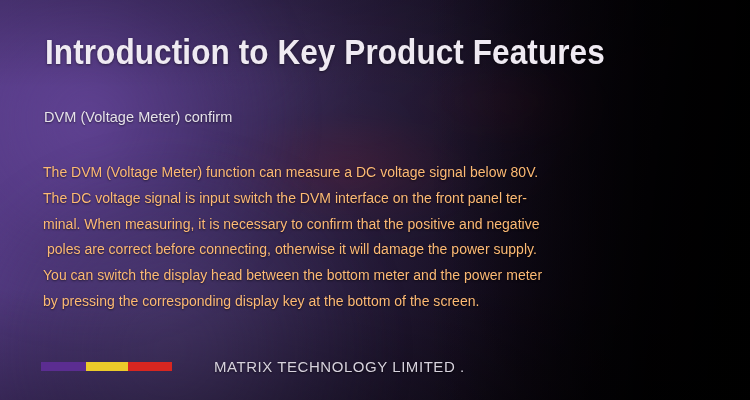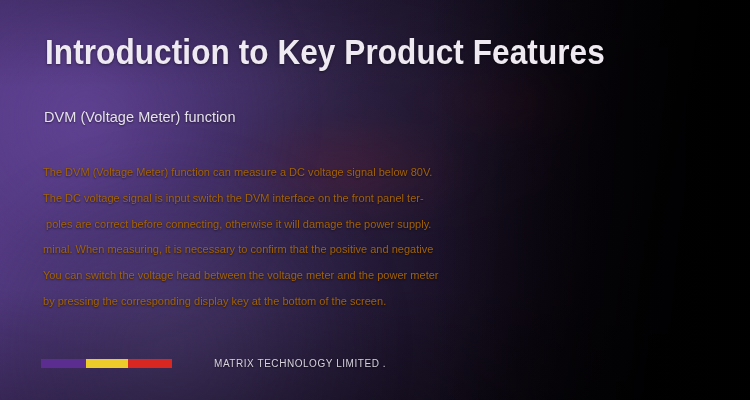--- a/index.html
+++ b/index.html
@@ -139,23 +139,23 @@
   }
 
   .body-copy {
     position: absolute;
     left: 43px;
     top: 160px;
     width: 610px;
   }
 
   .body-line {
-    font-size: 11px;
+    font-size: 14px;
     line-height: 25.8px;
-    color: #a16207;
+    color: #fdba74;
     letter-spacing: 0.02px;
     white-space: pre;
     text-shadow: 0 1px 2px rgba(0,0,0,0.55);
   }
 
   
   .footer {
     position: absolute;
     left: 41px;
     top: 358px;
@@ -168,21 +168,21 @@
     height: 9px;
     width: 131px;
   }
   .brand-bar .seg { height: 100%; }
   .brand-bar .seg-purple { width: 45px; }
   .brand-bar .seg-yellow { width: 42px; }
   .brand-bar .seg-red    { width: 44px; }
 
   .brand-text {
     margin-left: 42px;
-    font-size: 10px;
+    font-size: 15px;
     letter-spacing: 0.55px;
     color: #d7d2dd;
     white-space: nowrap;
     text-shadow: 0 1px 2px rgba(0,0,0,0.55);
   }
 </style>
 </head>
 <body>
 
 <div id="slide">
@@ -191,28 +191,28 @@
   <div class="bg-base-2"></div>
   <div class="bg-photo"></div>
   <div class="bg-glow-left"></div>
   <div class="bg-glow-bottomleft"></div>
   <div class="bg-vignette"></div>
 
   <div class="content">
 
     <div class="slide-title">Introduction to Key Product Features</div>
 
-    <div class="subheading">DVM (Voltage Meter) function</div>
+    <div class="subheading">DVM (Voltage Meter) confirm</div>
 
     <div class="body-copy">
       <div class="body-line">The DVM (Voltage Meter) function can measure a DC voltage signal below 80V.</div>
       <div class="body-line">The DC voltage signal is input switch the DVM interface on the front panel ter-</div>
+      <div class="body-line">minal. When measuring, it is necessary to confirm that the positive and negative</div>
       <div class="body-line"> poles are correct before connecting, otherwise it will damage the power supply.</div>
-      <div class="body-line">minal. When measuring, it is necessary to confirm that the positive and negative</div>
-      <div class="body-line">You can switch the voltage head between the voltage meter and the power meter</div>
+      <div class="body-line">You can switch the display head between the bottom meter and the power meter</div>
       <div class="body-line">by pressing the corresponding display key at the bottom of the screen.</div>
     </div>
 
     <div class="footer">
       <div class="brand-bar">
         <div class="seg seg-purple" style="background-color: rgb(91, 45, 145);"></div>
         <div class="seg seg-yellow" style="background-color: rgb(236, 203, 42);"></div>
         <div class="seg seg-red" style="background-color: rgb(216, 38, 32);"></div>
       </div>
       <div class="brand-text">MATRIX TECHNOLOGY LIMITED .</div>

